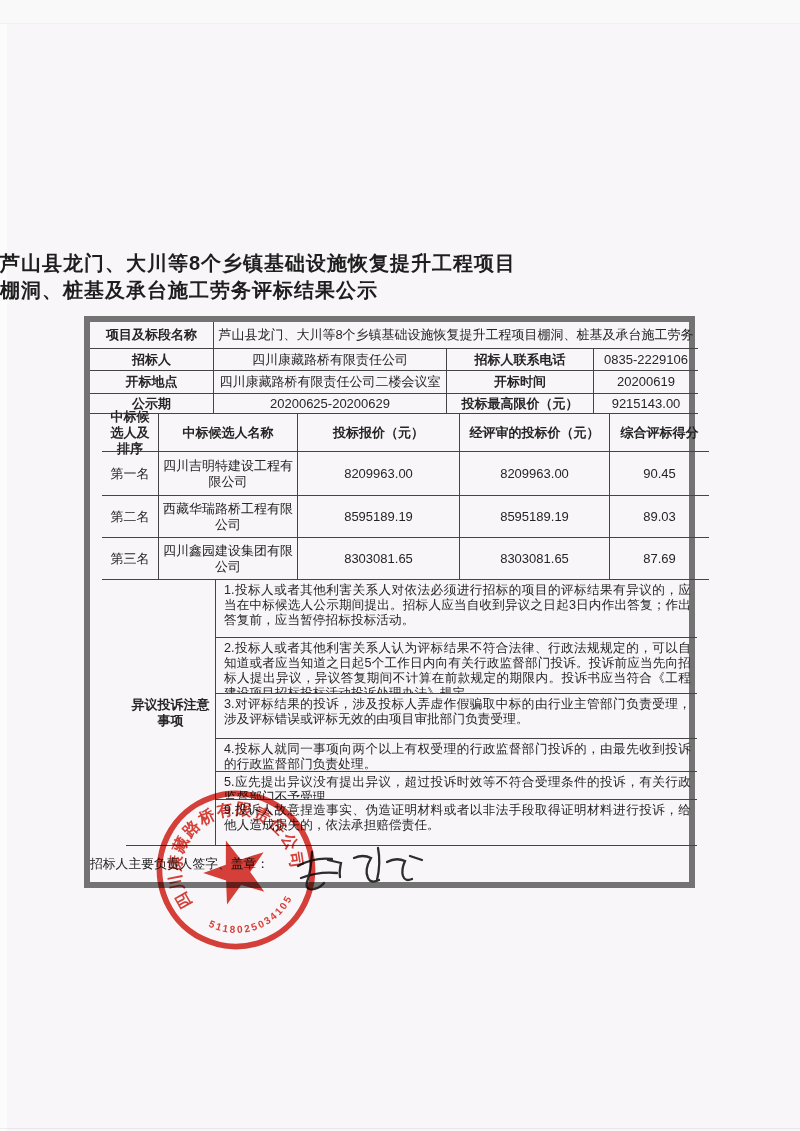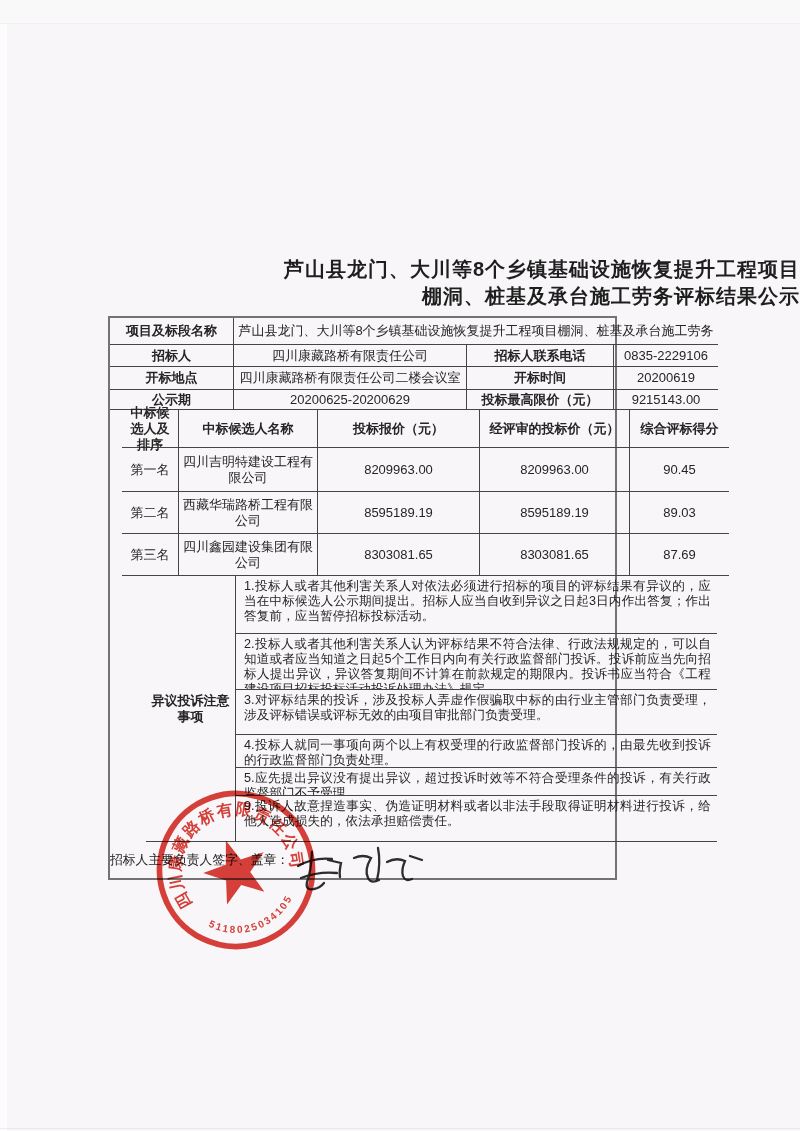--- a/index.html
+++ b/index.html
@@ -7,25 +7,25 @@
   body {
     position:relative;
     background:#f8f6f8;
     font-family:"Liberation Sans","DejaVu Sans",sans-serif;
     color:#262626;
   }
   .edge-left { position:absolute; left:0; top:0; width:7px; height:100%; background:#fdfcfd; }
   .edge-top  { position:absolute; left:0; top:0; width:100%; height:24px; background:#faf9fa; border-bottom:1px solid rgba(0,0,0,0.03); }
   .edge-bottom { position:absolute; left:0; bottom:0; width:100%; height:3px; border-top:1px solid rgba(0,0,0,0.06); }
 
-  .doc-title { position:absolute; top:256px; left:0; width:100%; text-align:right;
+  .doc-title { position:absolute; top:250px; left:0; width:100%; text-align:left;
     font-weight:bold; font-size:20px; line-height:26.5px; letter-spacing:1px; color:#1e1e1e; }
 
-  .doc-table { position:absolute; left:108px; top:316px; width:509px;
-    border:2px solid #737373; }
+  .doc-table { position:absolute; left:84px; top:316px; width:611px;
+    border:6px solid #737373; }
 
   .cell { border-right:1px solid #454545; border-bottom:1px solid #454545;
     display:flex; align-items:center; justify-content:center; text-align:center;
     font-size:13px; line-height:16px; padding:1px 4px; color:#252525; }
   .cell.last { border-right:none; }
 
   .info-grid { display:grid; grid-template-columns:124px 233px 147px 104px; }
   .cand-grid { display:grid; grid-template-columns:57px 139px 162px 150px 99px;padding-left:12px; }
   .notice-grid { display:grid; grid-template-columns:126px 481px; }
 

